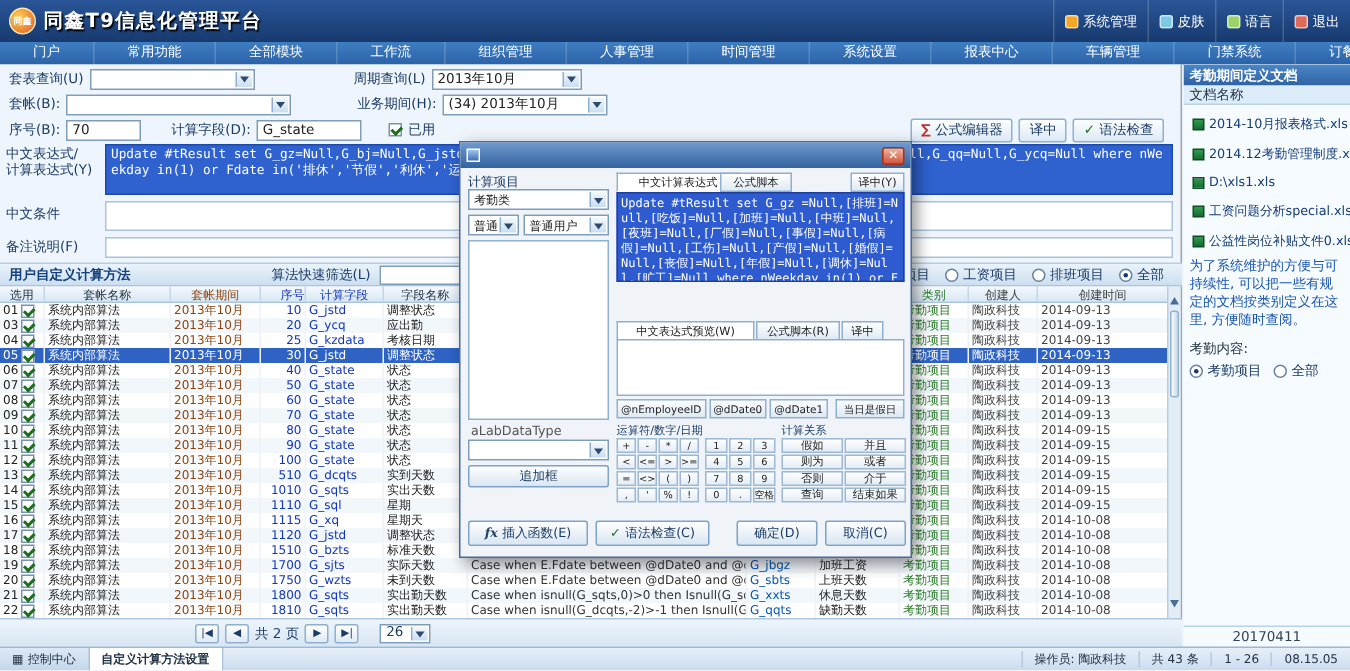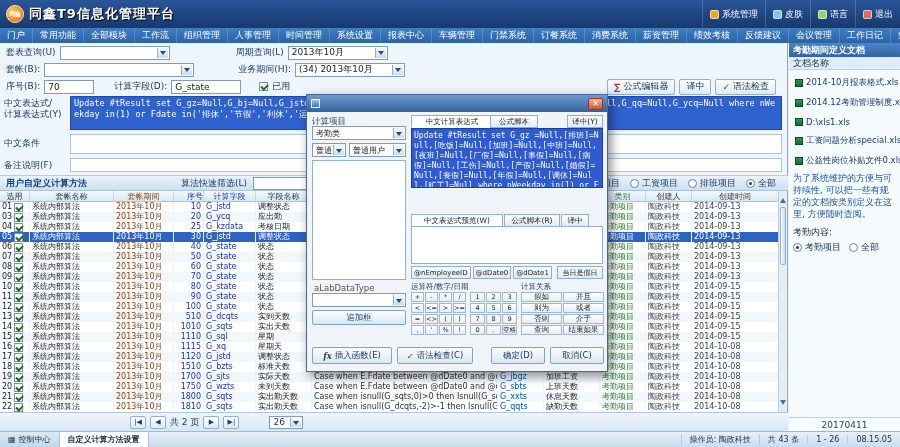--- a/index.html
+++ b/index.html
@@ -10,21 +10,21 @@
 .topbar{position:absolute;top:0;left:0;width:900px;height:28px;background:linear-gradient(#2a5598,#173a6e);display:flex;align-items:center;color:#fff}
 .logo{display:flex;align-items:center;gap:5px;padding-left:6px}
 .logo-badge{width:18px;height:18px;border-radius:50%;background:radial-gradient(circle at 35% 35%,#ffd24d,#e2572b);border:1px solid #ffe9a8;display:flex;align-items:center;justify-content:center;font-size:6px;font-weight:bold;color:#fff}
 .app-title{font-size:13px;font-weight:bold;letter-spacing:1px;text-shadow:1px 1px 1px #000}
 .top-actions{margin-left:auto;display:flex;height:100%}
 .top-btn{display:flex;align-items:center;gap:3px;padding:0 7px;height:100%;border-left:1px solid rgba(255,255,255,.18);cursor:pointer;white-space:nowrap}
 .ticon{width:9px;height:9px;border-radius:2px;display:inline-block;border:1px solid rgba(255,255,255,.6)}
 
 
 .menubar{position:absolute;top:28px;left:0;width:900px;height:15px;background:linear-gradient(#3f7ec2,#2b62a8);display:flex;color:#fff;overflow:hidden}
-.menu-item{padding:0 7px;line-height:15px;border-right:1px solid rgba(255,255,255,.18);cursor:pointer;white-space:nowrap}
+.menu-item{padding:0 22px;line-height:15px;border-right:1px solid rgba(255,255,255,.18);cursor:pointer;white-space:nowrap}
 
 
 .main{position:absolute;top:43px;left:0;width:788px;height:388px;background:#eef5fc;border-right:1px solid #a3a3a3}
 .frow{position:absolute;left:6px;width:778px;display:flex;align-items:center;gap:4px;height:15px}
 .flabel{color:#1b3c66;white-space:nowrap}
 .fselect,.finput{background:#fff;border:1px solid #7f9db9;height:14px;display:flex;align-items:center;padding:0 14px 0 3px;position:relative}
 .finput{padding:0 3px}
 .fselect .val{flex:1;overflow:hidden;white-space:nowrap}
 .dd{position:absolute;right:1px;top:1px;bottom:1px;width:11px;background:linear-gradient(#f2f8fd,#cadeef);border-left:1px solid #8fb0cf;display:flex;align-items:center;justify-content:center}
 .dd::after{content:"";width:0;height:0;border:3px solid transparent;border-top:4px solid #2c4a6e;margin-top:4px}
@@ -628,21 +628,21 @@
       <div class="vthumb"></div>
       <i class="varrow down"></i>
     </div>
 
     <div class="pagebar">
       <div class="pgbtn">|◀</div>
       <div class="pgbtn">◀</div>
       <span>共 2 页</span>
       <div class="pgbtn">▶</div>
       <div class="pgbtn">▶|</div>
-      <div class="fselect" style="width:34px;height:13px;margin-left:26px">
+      <div class="fselect" style="width:34px;height:13px;margin-left:10px">
         <span class="val">26</span>
         <i class="dd"></i>
       </div>
     </div>
   </div>
 
   <div class="panel">
     <div class="panel-h">考勤期间定义文档</div>
     <div class="panel-sub">文档名称</div>
     <div>
@@ -722,21 +722,21 @@
     <span class="dlabel" style="left:7px;top:188px;color:#555">aLabDataType</span>
     <div class="dselect" style="left:5px;top:198px;width:94px">
       <span></span>
       <i class="dd"></i>
     </div>
     <div class="dbtn" style="left:5px;top:215px;width:94px;height:15px">
       <span>追加框</span>
     </div>
 
     <div class="dtab active" style="left:104px;top:20px;width:82px">中文计算表达式</div>
-    <div class="dtab" style="left:183px;top:20px;width:48px">公式脚本</div>
+    <div class="dtab" style="left:173px;top:20px;width:48px">公式脚本</div>
     <div class="dtab" style="left:260px;top:20px;width:36px">译中(Y)</div>
     <div class="codebox" style="left:104px;top:33px;width:192px;height:60px">Update #tResult set G_gz =Null,[排班]=Null,[吃饭]=Null,[加班]=Null,[中班]=Null,[夜班]=Null,[厂假]=Null,[事假]=Null,[病假]=Null,[工伤]=Null,[产假]=Null,[婚假]=Null,[丧假]=Null,[年假]=Null,[调休]=Null,[旷工]=Null where nWeekday in(1) or Fdate in(select [日期] from G_holiday where joj)</div>
 
     <div class="dtab active" style="left:104px;top:119px;width:92px">中文表达式预览(W)</div>
     <div class="dtab" style="left:197px;top:119px;width:56px">公式脚本(R)</div>
     <div class="dtab" style="left:254px;top:119px;width:28px">译中</div>
     <div class="dlist" style="left:104px;top:131px;width:192px;height:38px"></div>
 
     <div class="varbtns" style="left:104px;top:171px">
         <div class="varbtn">@nEmployeeID</div>

